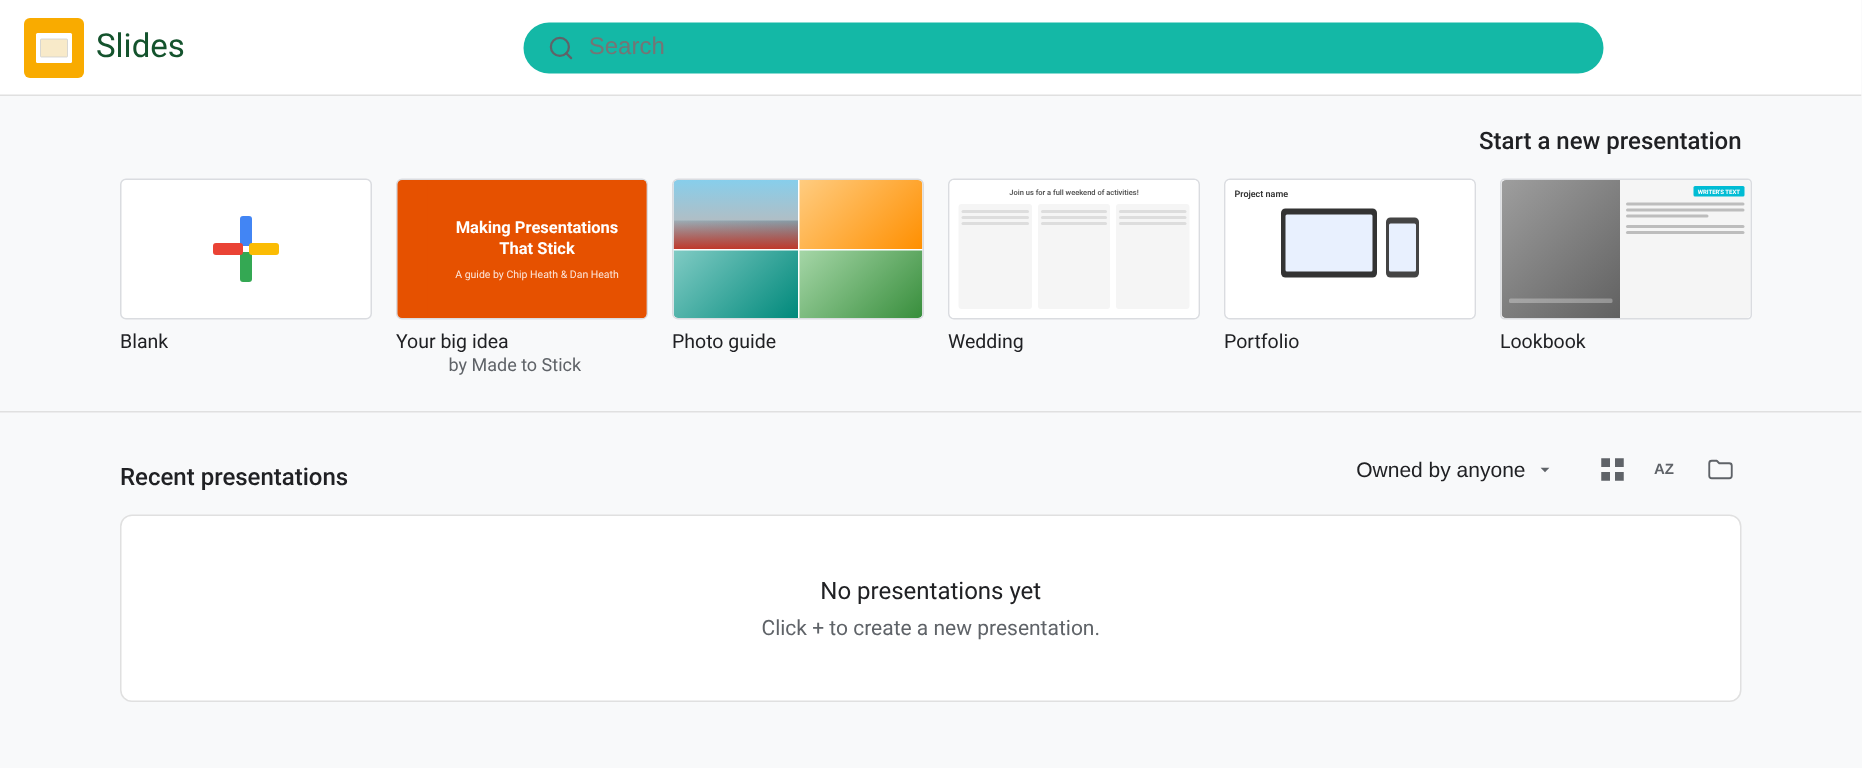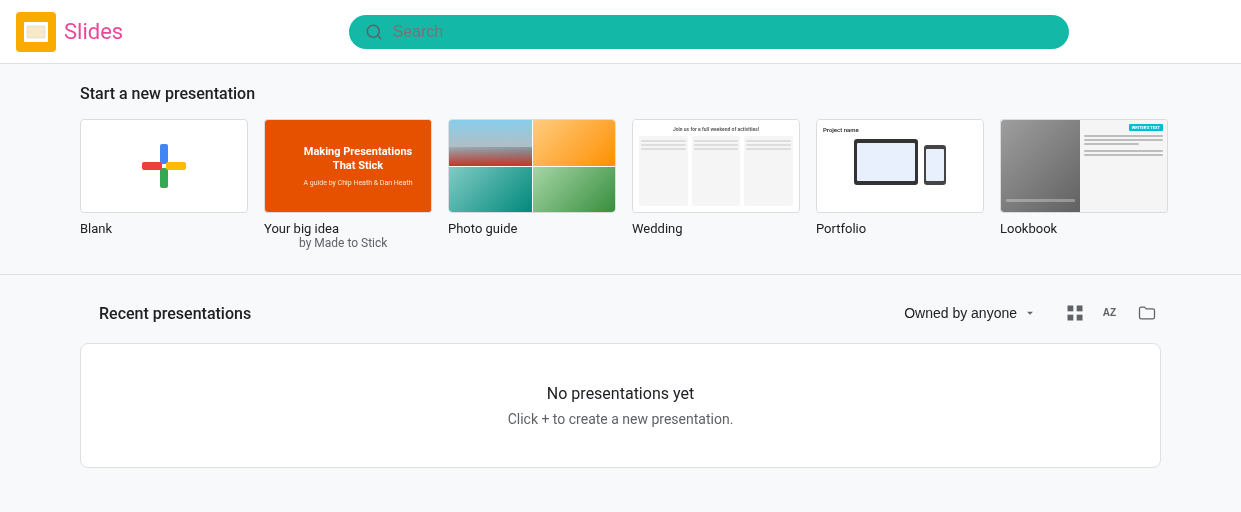--- a/index.html
+++ b/index.html
@@ -27,21 +27,21 @@
       align-items: center;
       gap: 8px;
       min-width: 160px;
     }
     .logo-icon {
       width: 40px;
       height: 40px;
     }
     .logo-text {
       font-size: 22px;
-      color: #ec4899;
+      color: #14532d;
       font-weight: 400;
     }
     .search-bar {
       display: flex;
       align-items: center;
       background: #14b8a6;
       border-radius: 24px;
       padding: 8px 16px;
       gap: 10px;
       flex: 1;
@@ -68,21 +68,21 @@
 
     
     .templates-section {
       background: #f8f9fa;
       padding: 20px 80px 24px 80px;
       border-bottom: 1px solid #e0e0e0;
     }
     .templates-header {
       display: flex;
       align-items: center;
-      justify-content: flex-start;
+      justify-content: flex-end;
       margin-bottom: 16px;
     }
     .templates-title {
       font-size: 16px;
       font-weight: 500;
       color: #202124;
     }
     .templates-actions {
       display: flex;
       align-items: center;
@@ -179,24 +179,23 @@
       font-size: 7px;
       margin-top: 6px;
     }
 
     
     .recent-section {
       padding: 24px 80px;
     }
     .recent-header {
       display: flex;
-      align-items: center;
+      align-items: flex-end;
       justify-content: space-between;
       margin-bottom: 16px;
-      margin-left: 19px;
     }
     .recent-title {
       font-size: 16px;
       font-weight: 500;
       color: #202124;
     }
     .recent-controls {
       display: flex;
       align-items: center;
       gap: 16px;

